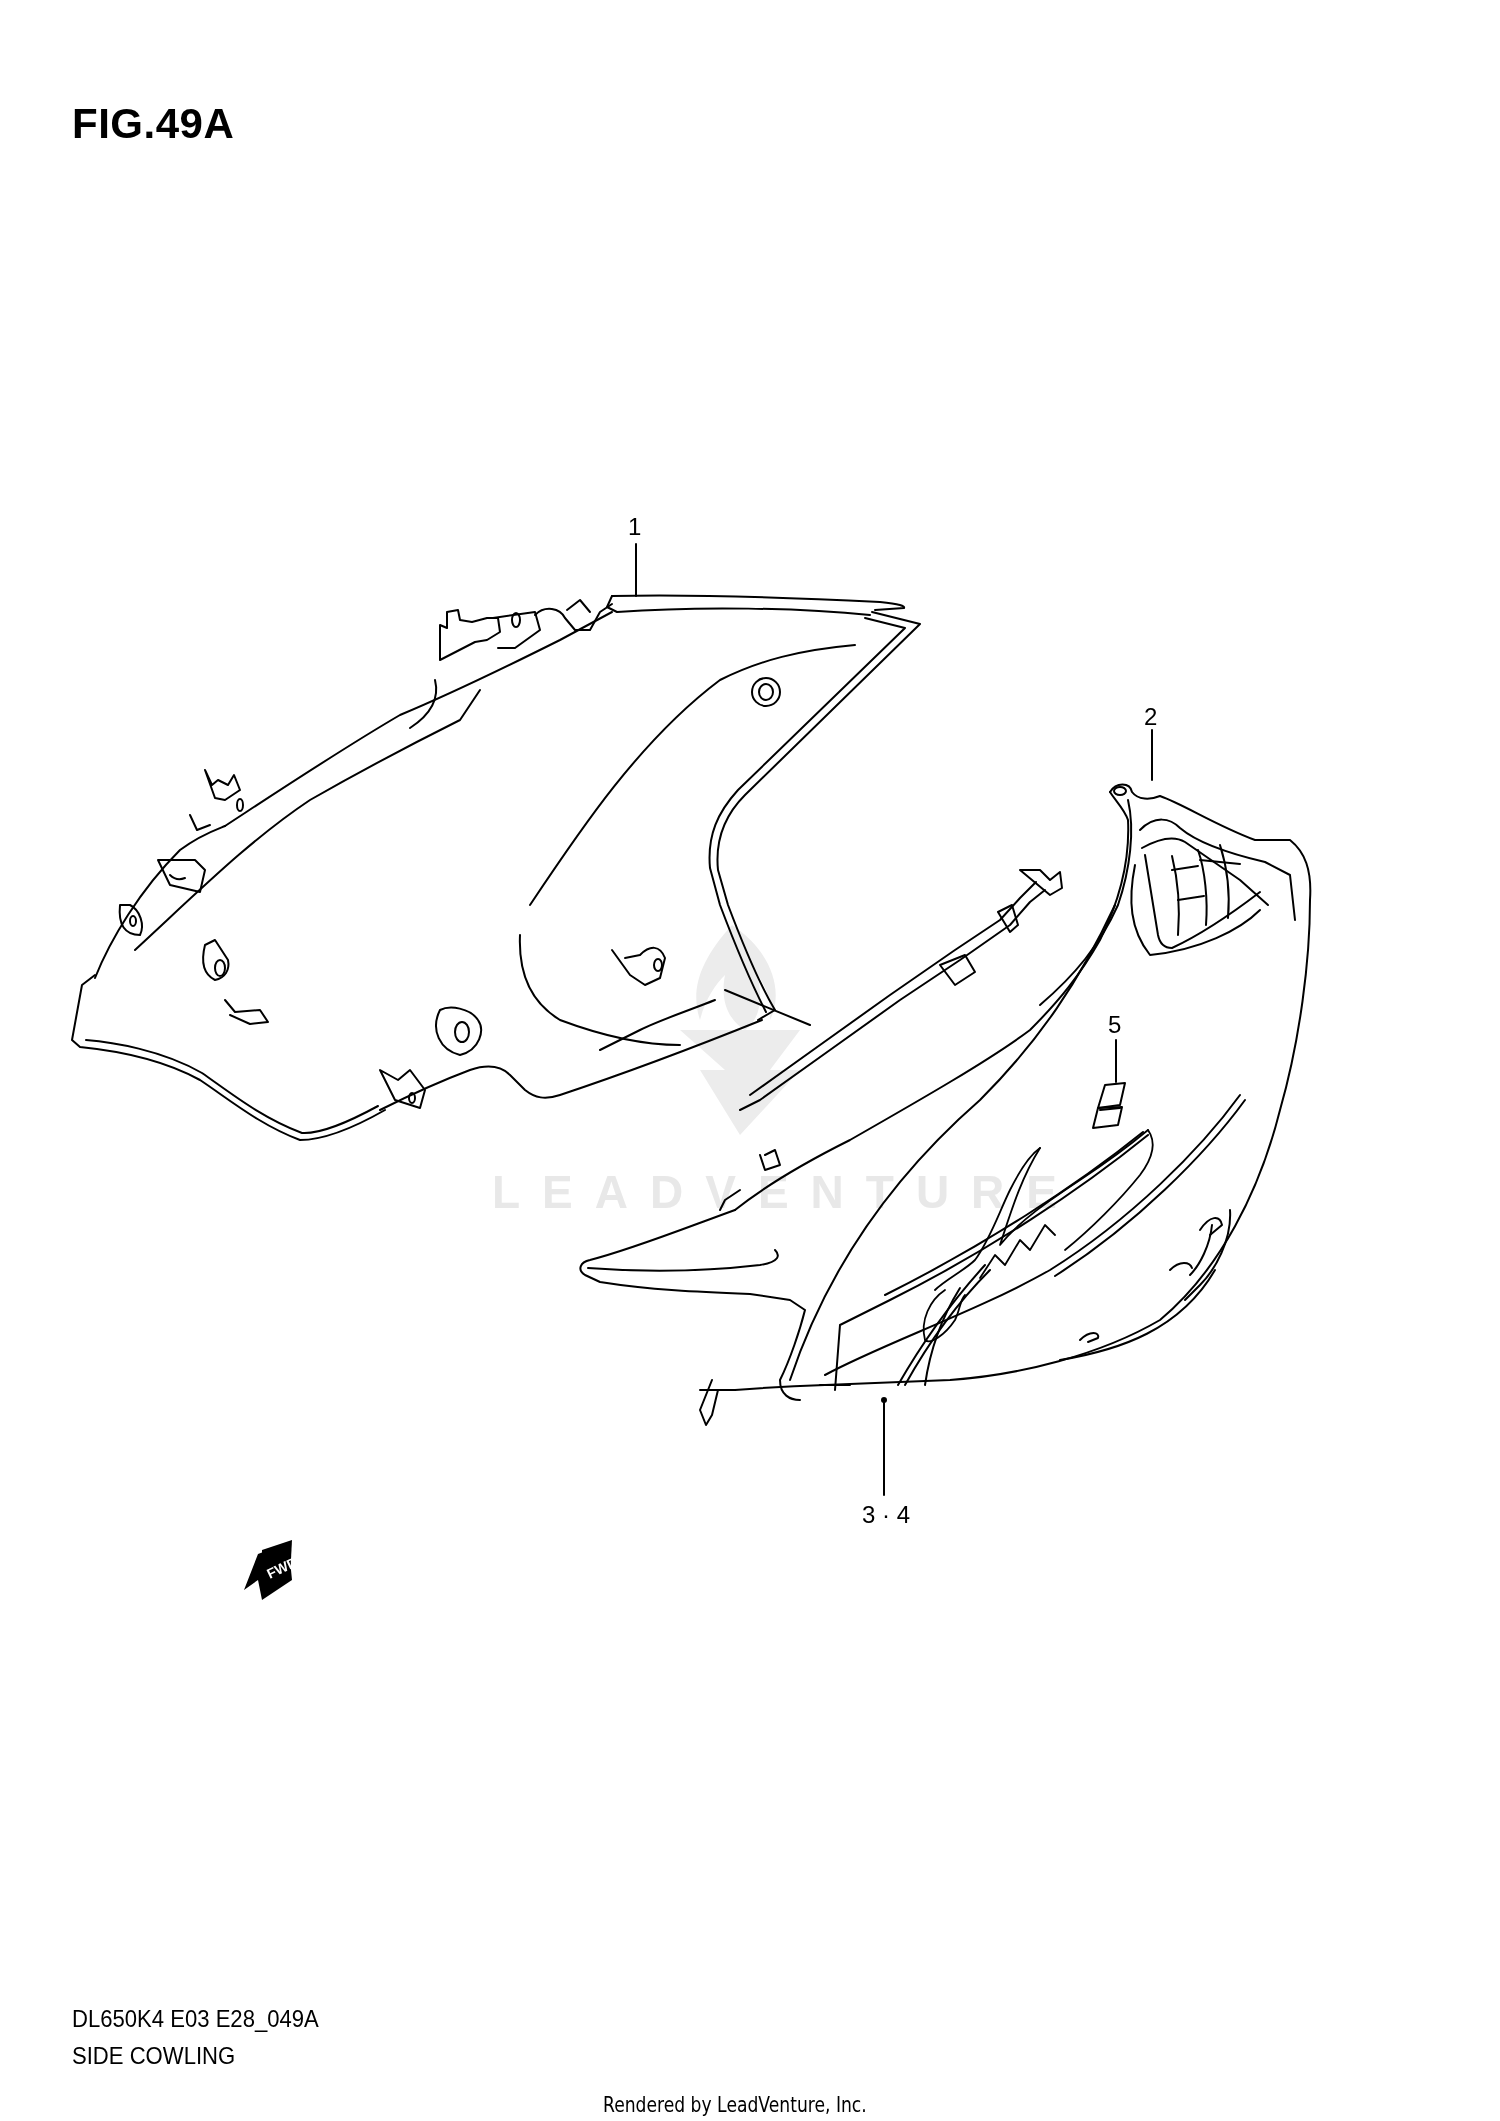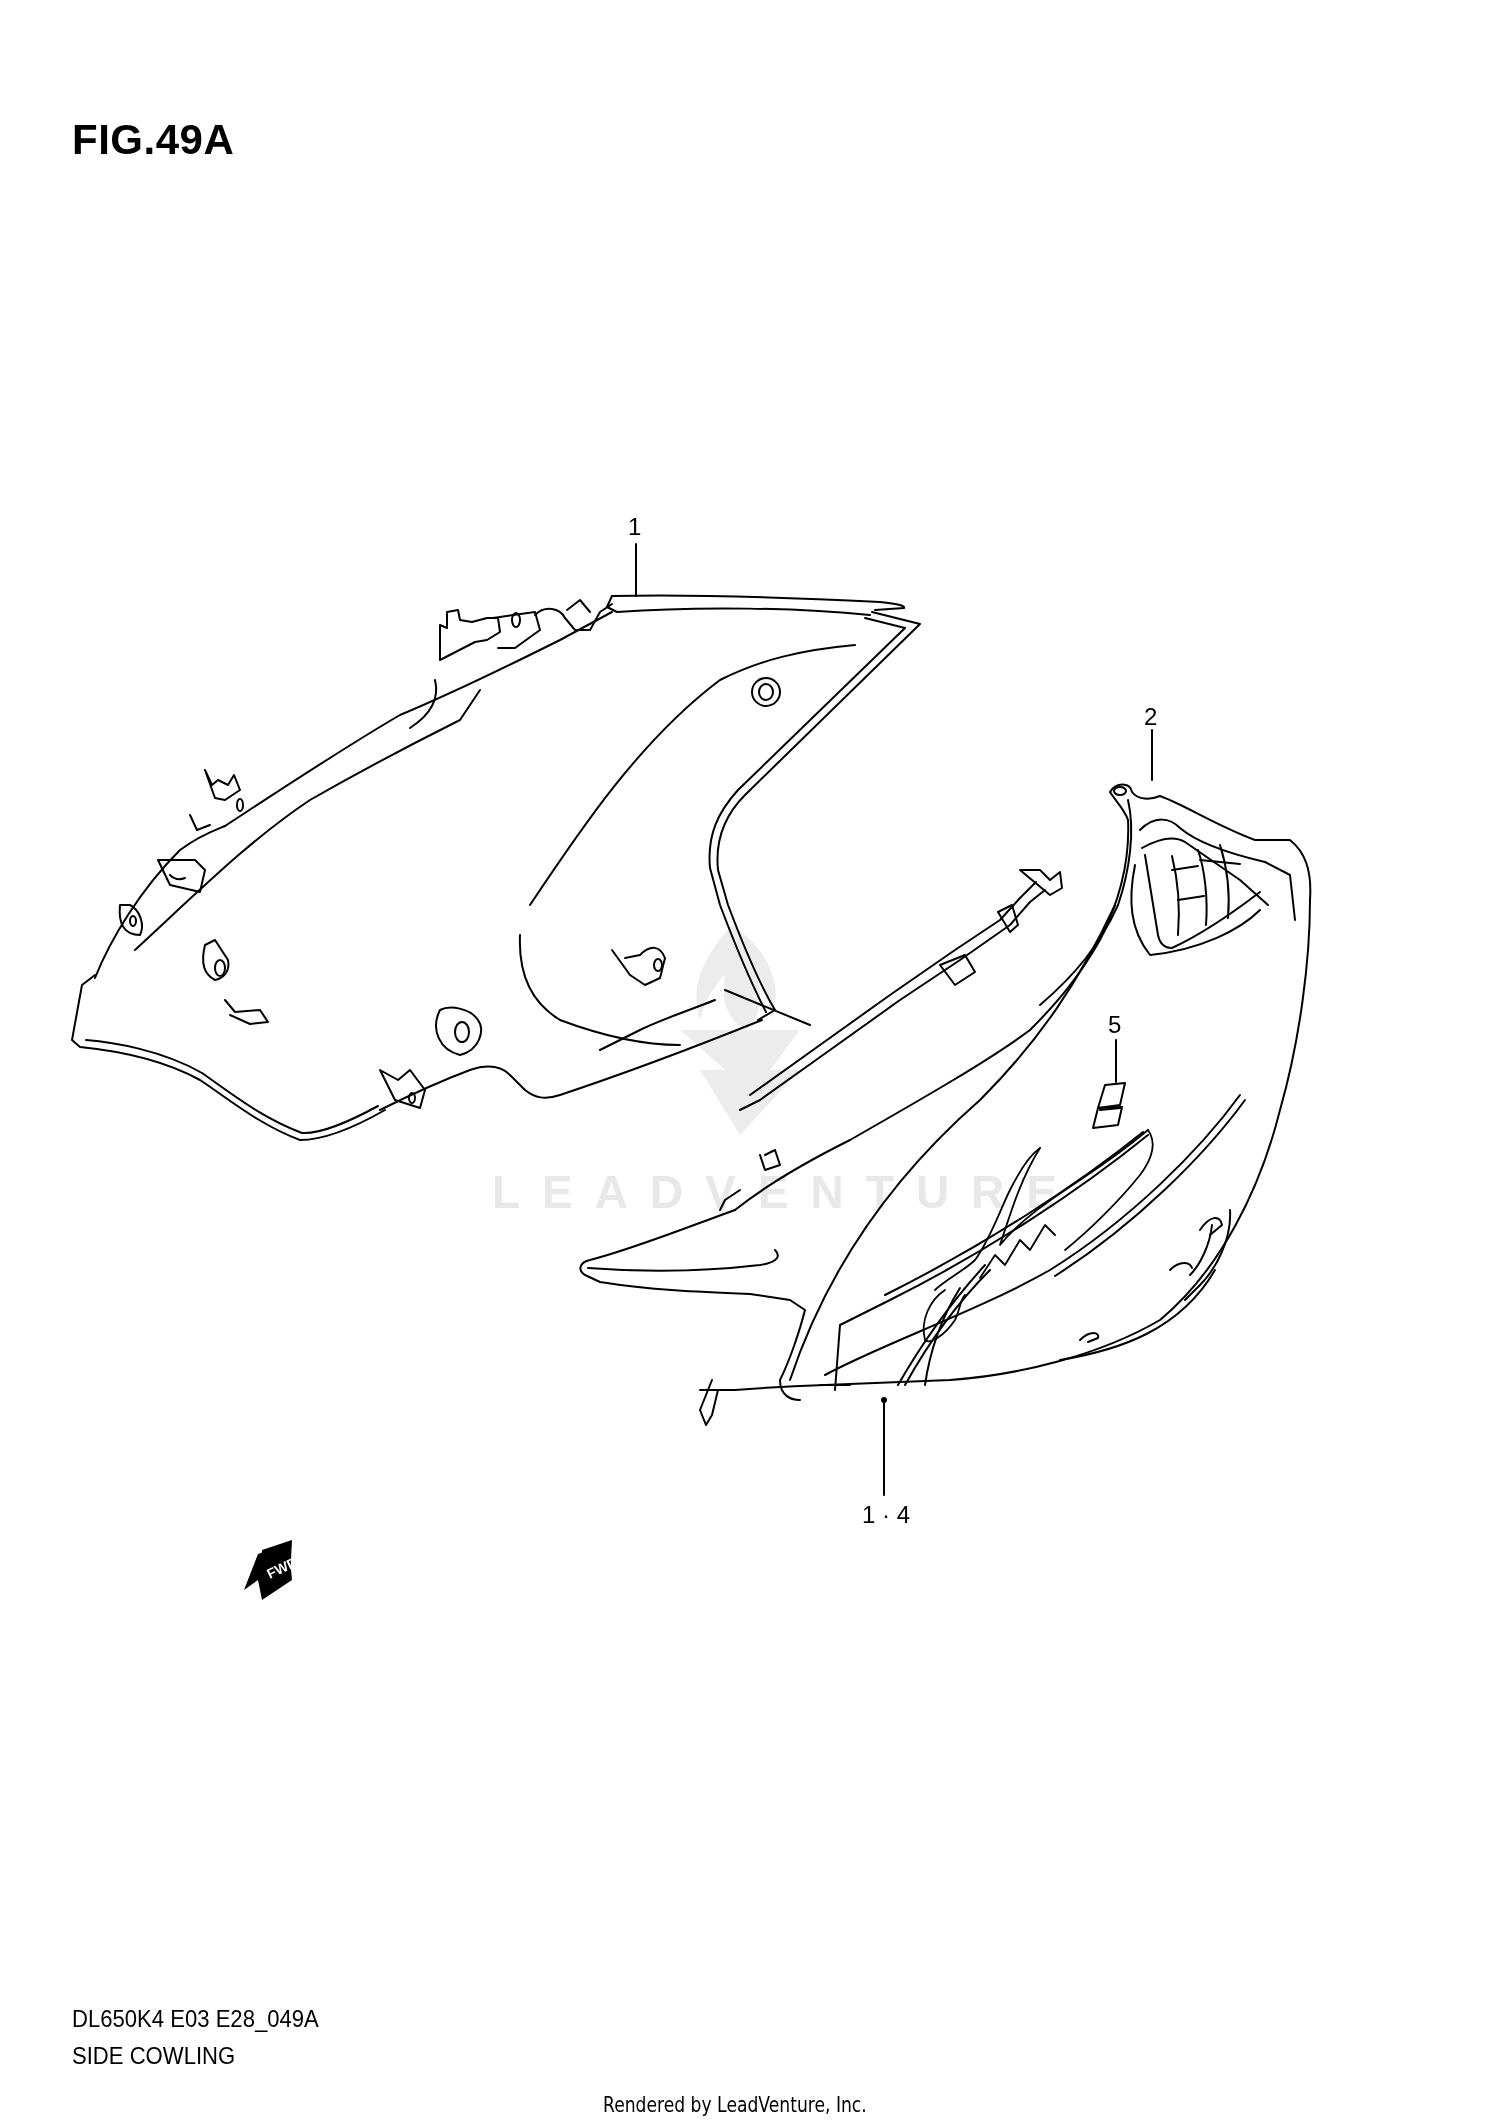--- a/index.html
+++ b/index.html
@@ -1,17 +1,17 @@
 <!DOCTYPE html>
 <html><head>
 <meta charset="utf-8">
 <style>
   html, body { margin: 0; padding: 0; background: #ffffff; }
   body { width: 1500px; height: 2121px; position: relative; overflow: hidden; font-family: "Liberation Sans", sans-serif; color: #000; }
-  .fig-title { position: absolute; left: 72px; top: 100px; font-size: 42px; font-weight: bold; letter-spacing: 0.5px; margin-top: 16px; }
+  .fig-title { position: absolute; left: 72px; top: 100px; font-size: 42px; font-weight: bold; letter-spacing: 0.5px; }
   .diagram { position: absolute; left: 0; top: 0; width: 1500px; height: 2121px; }
   .callout { position: absolute; font-size: 24px; line-height: 1; }
   .footer-code { position: absolute; left: 72px; top: 2005px; font-size: 24px; transform: scaleX(0.92); transform-origin: left; }
   .footer-name { position: absolute; left: 72px; top: 2042px; font-size: 24px; transform: scaleX(0.92); transform-origin: left; }
   .credit { position: absolute; left: 603px; top: 2092px; font-size: 22px; font-family: "DejaVu Sans", sans-serif; transform: scaleX(0.78); transform-origin: left; }
   .watermark { position: absolute; left: 492px; top: 1165px; font-size: 46px; letter-spacing: 22px; color: #e8e8e8; font-weight: bold; }
   svg path, svg polyline, svg line, svg ellipse, svg circle { vector-effect: non-scaling-stroke; }
 </style>
 </head>
 <body>
@@ -157,17 +157,17 @@
   <g>
     <polygon points="290,1542 258,1554 244,1590 258,1580 262,1600 292,1580 290,1560" fill="#000"></polygon>
     <polygon points="262,1550 292,1540 290,1578 262,1598" fill="#000"></polygon>
     <text x="266" y="1578" fill="#fff" font-family="Liberation Sans, sans-serif" font-size="14" font-weight="bold" transform="rotate(-25 270 1570)">FWD</text>
   </g>
 </svg>
 
 <div class="callout" style="left:628px; top:515px;">1</div>
 <div class="callout" style="left:1144px; top:705px;">2</div>
 <div class="callout" style="left:1108px; top:1013px;">5</div>
-<div class="callout" style="left:862px; top:1503px;">1 · 4</div>
+<div class="callout" style="left:862px; top:1503px;">3 · 4</div>
 
 <div class="footer-code">DL650K4 E03 E28_049A</div>
 <div class="footer-name">SIDE COWLING</div>
 <div class="credit">Rendered by LeadVenture, Inc.</div>
 
 </body></html>

